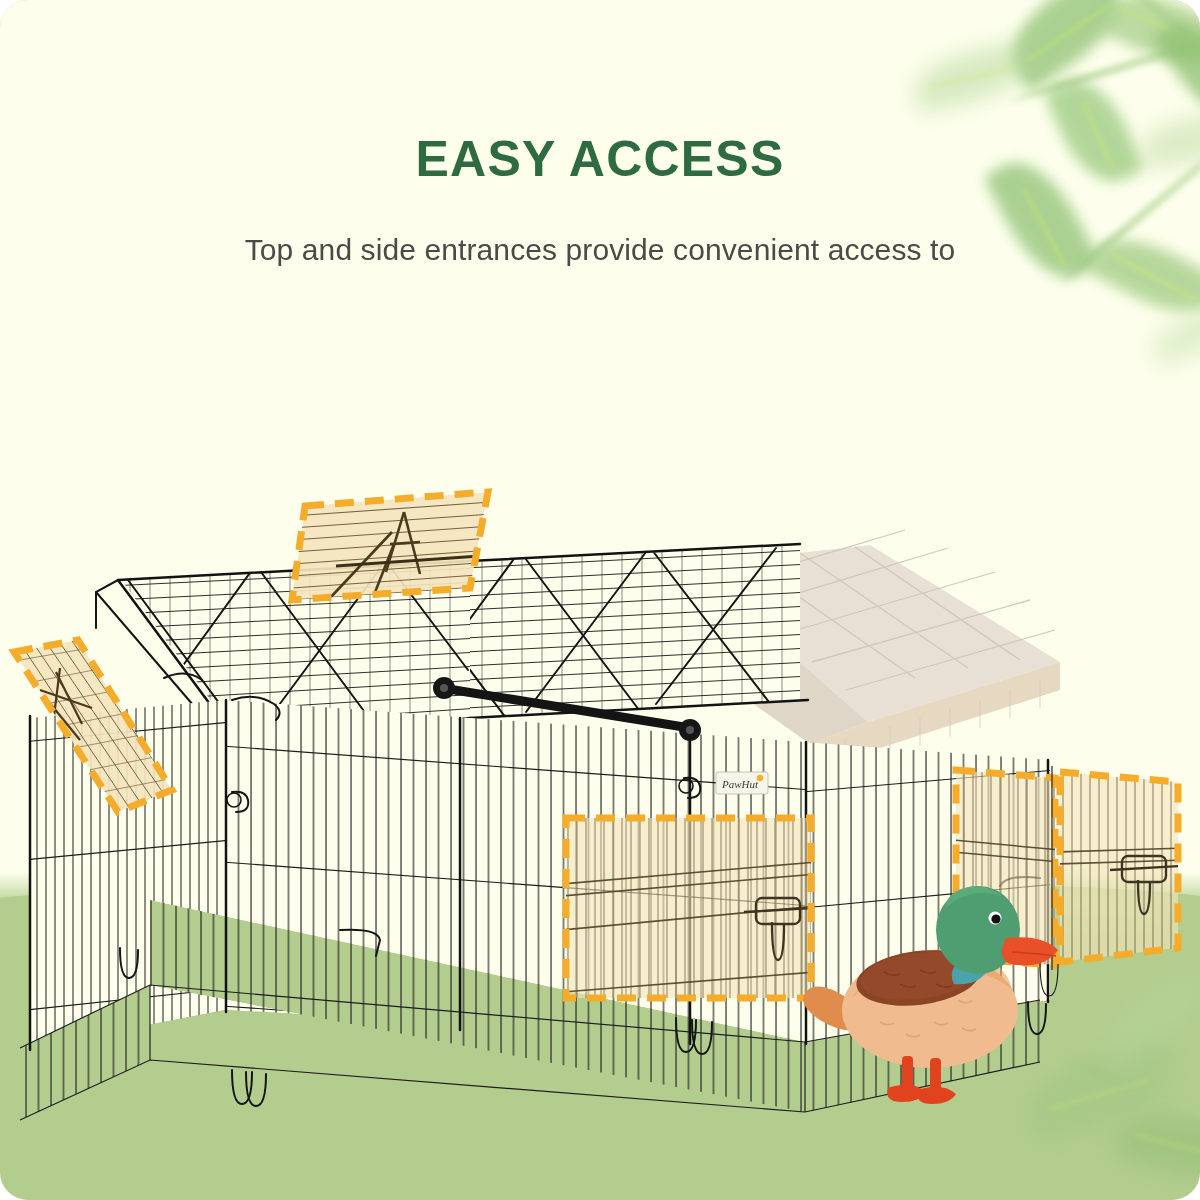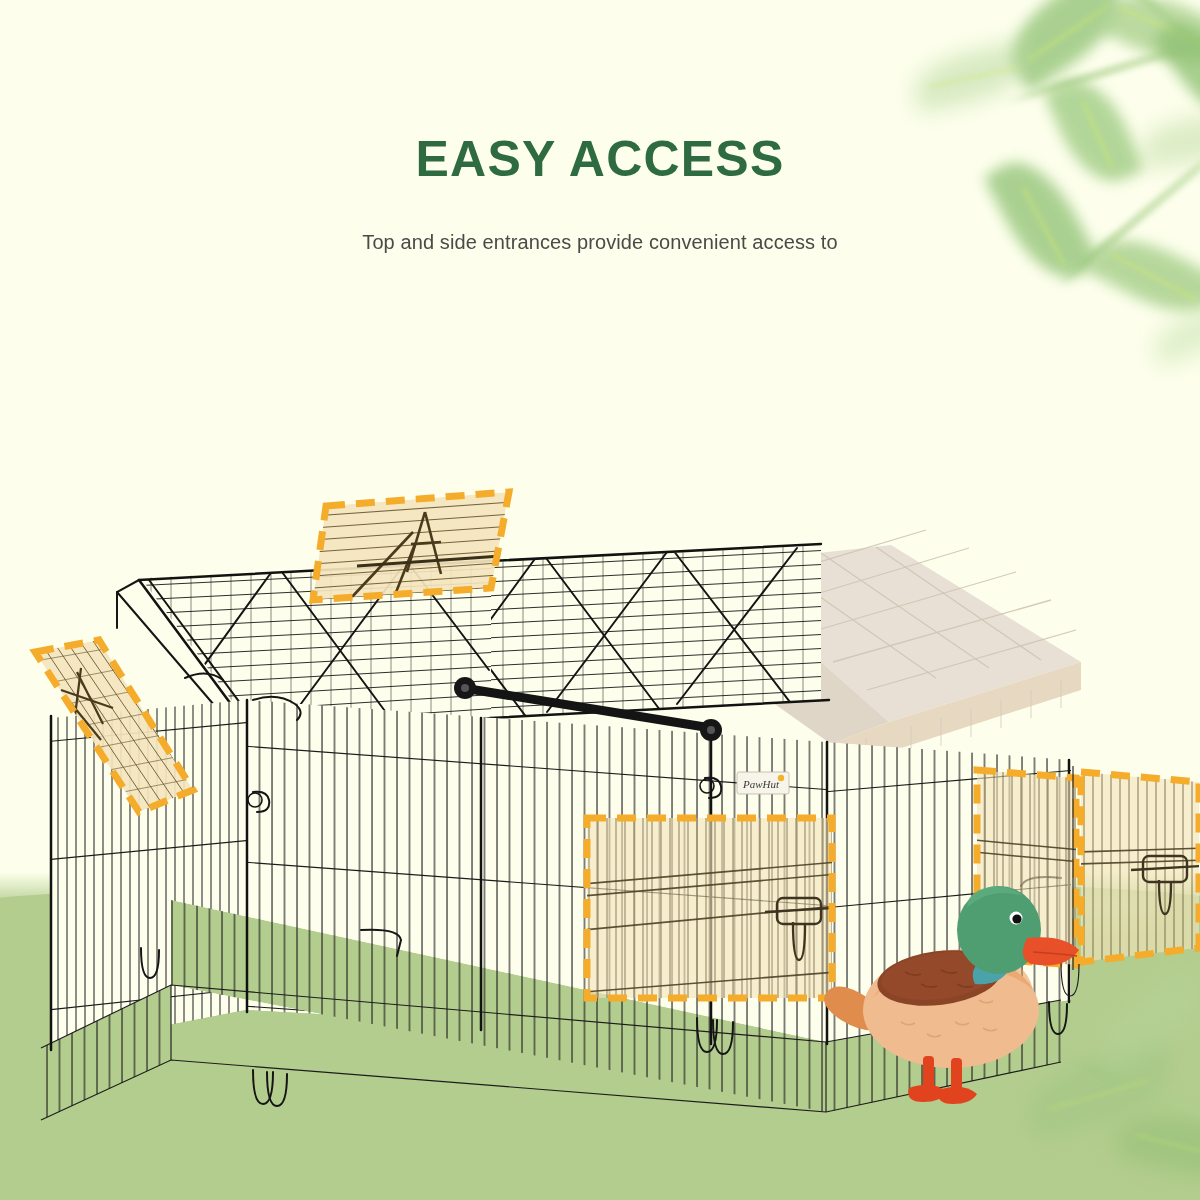--- a/index.html
+++ b/index.html
@@ -8,20 +8,21 @@
     padding: 0;
     background: #ffffff;
   }
   #stage {
     position: relative;
     width: 1200px;
     height: 1200px;
     overflow: hidden;
     background: #fca5a5;
     font-family: "Liberation Sans", sans-serif;
+    border-radius: 28px;
   }
 
   
   .bg-base {
     position: absolute;
     inset: 0;
     background: #fdffec;
   }
   .grass {
     position: absolute;
@@ -75,29 +76,29 @@
     letter-spacing: 1.2px;
     color: #2f6b40;
     line-height: 1.1;
   }
   .subhead {
     position: absolute;
     left: 130px;
     width: 940px;
     top: 228px;
     text-align: center;
-    font-size: 20px;
+    font-size: 30px;
     font-weight: 300;
     color: #4a4a48;
     line-height: 1.46;
     letter-spacing: .1px;
   }
 
   
-  #product { position: absolute; inset: 0; margin-left: 21px; }
+  #product { position: absolute; inset: 0; }
   #product svg { display: block; width: 1200px; height: 1200px; }
 
   .wire       { stroke: #1c1c1c; fill: none; stroke-width: 1.15; }
   .wire-bold  { stroke: #121212; fill: none; stroke-width: 2.5; stroke-linecap: round; }
   .wire-frame { stroke: #151515; fill: none; stroke-width: 2.0; stroke-linecap: round; }
   .canvas-cover { fill: #e8e0d4; }
   .canvas-cover-2 { fill: #dfd6c8; }
   .canvas-edge { fill: #e7d8c2; }
   .door-fill  { fill: #f2e3b8; opacity: .62; }
   .door-fill-solid { fill: #f3e5bd; opacity: .92; }

